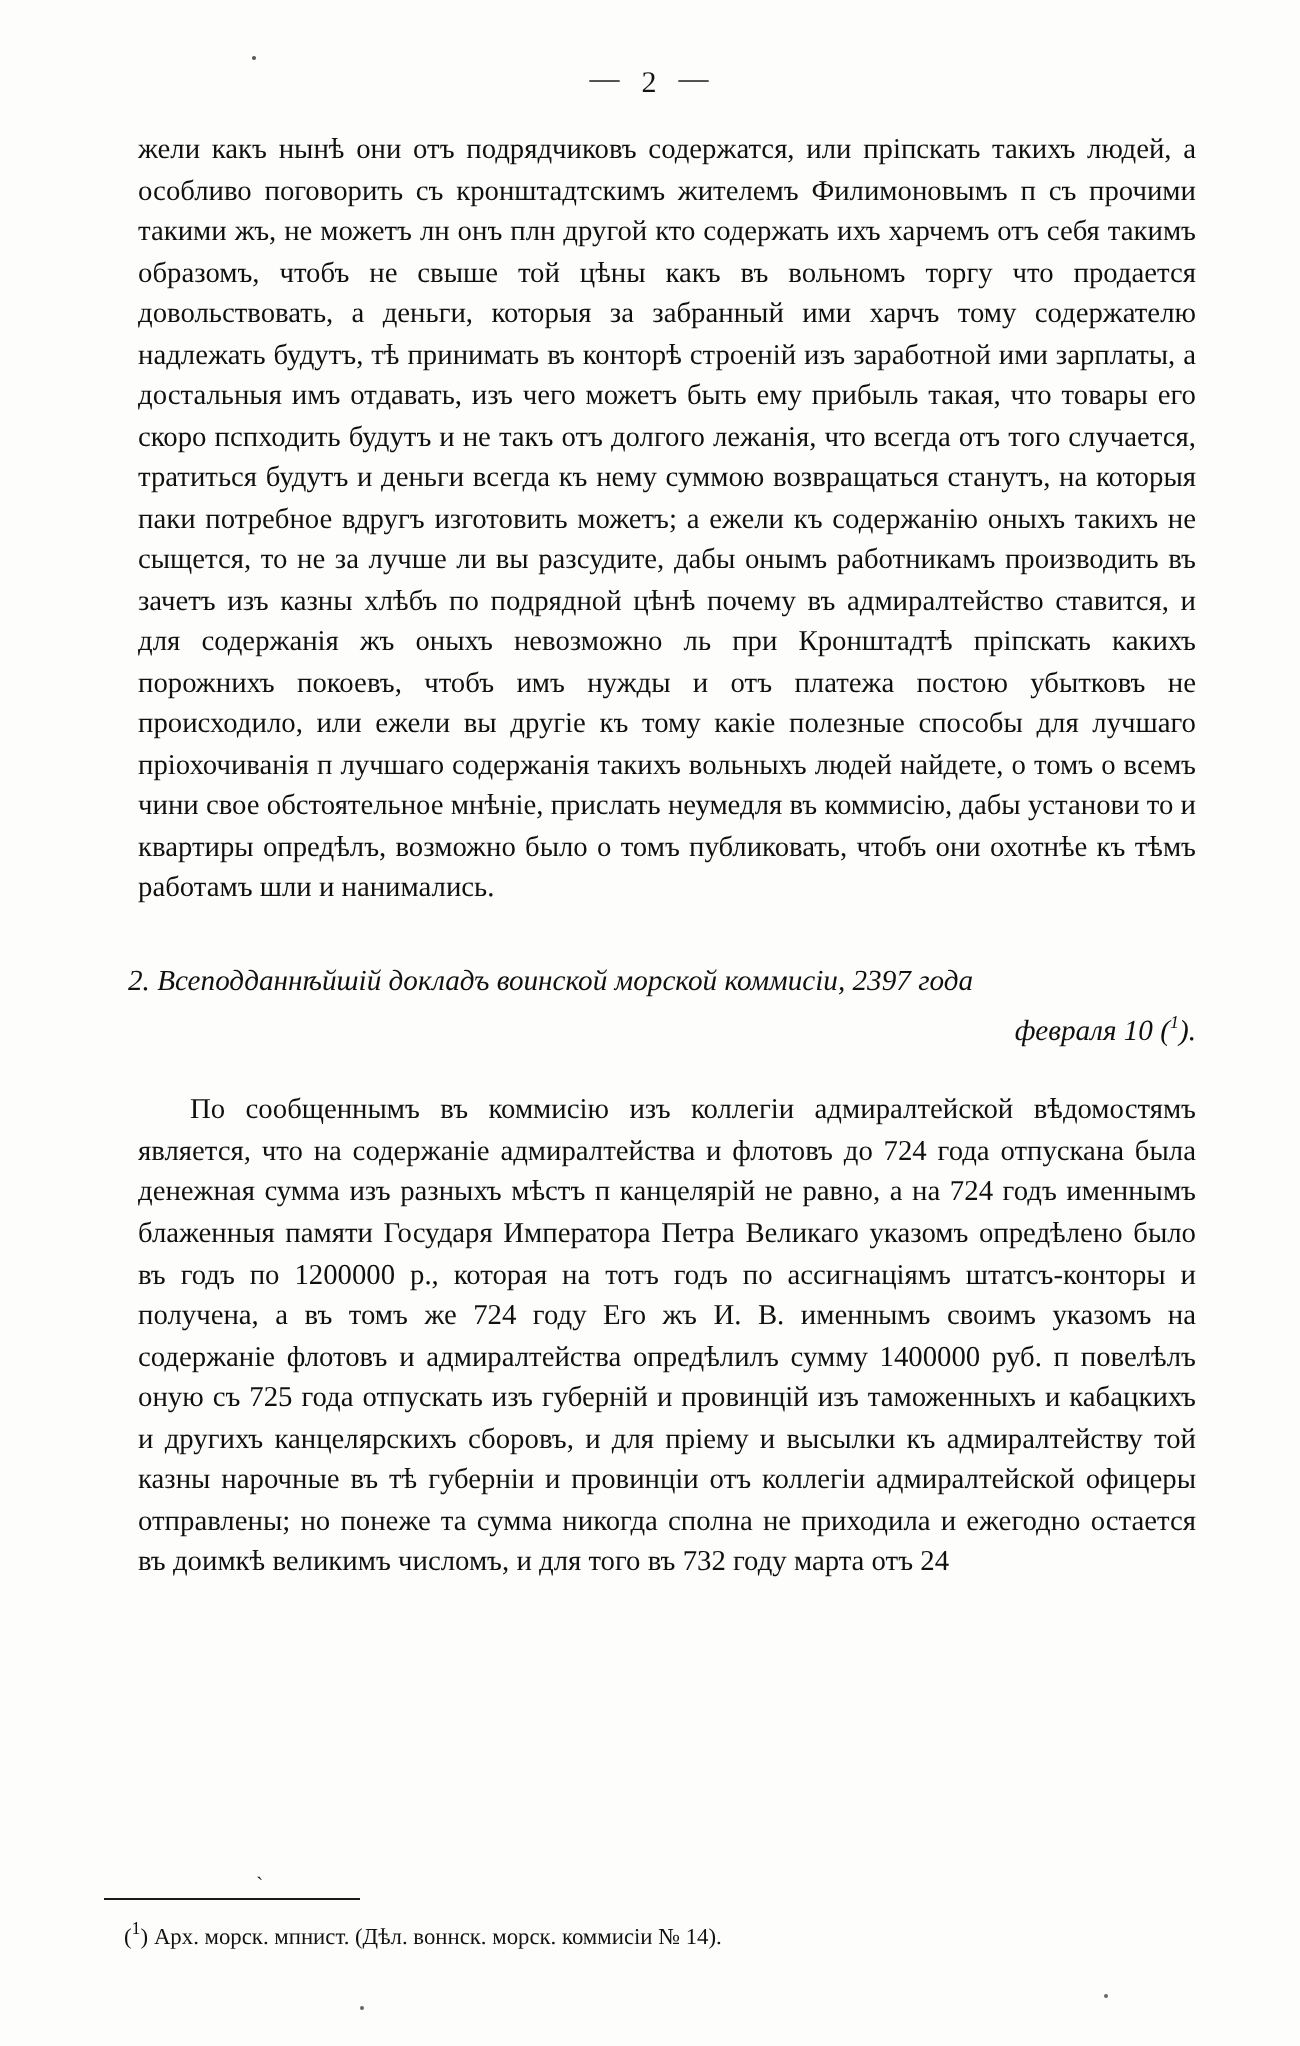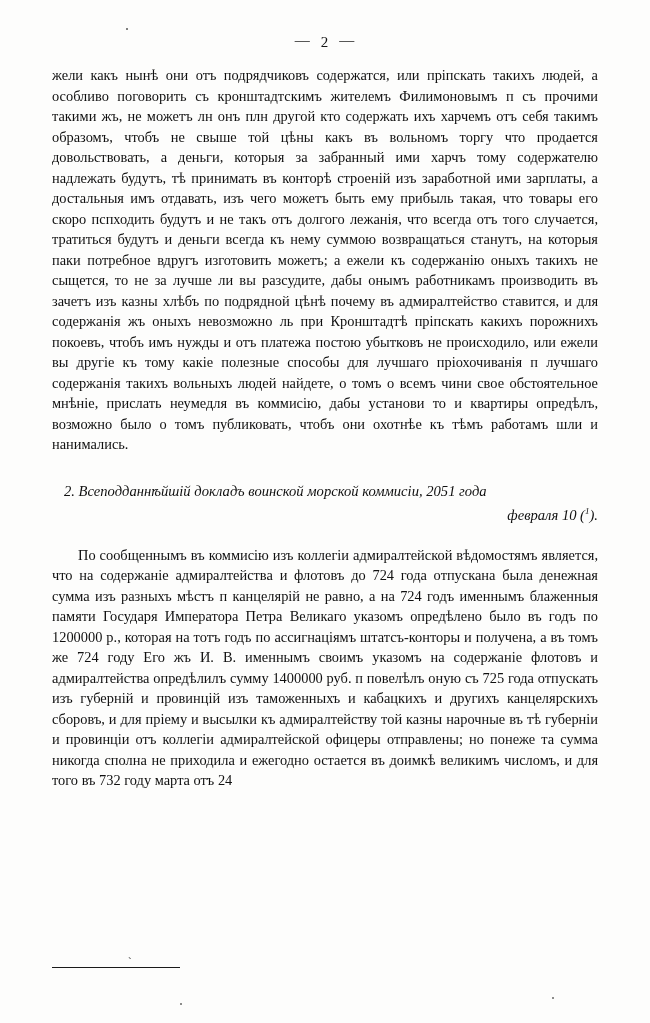--- a/index.html
+++ b/index.html
@@ -38,21 +38,21 @@
     top: -2px;
   }
   .body-text {
     font-size: 14.4px;
     line-height: 1.425;
     text-align: justify;
     text-justify: inter-word;
     color: #101010;
   }
   .para {
-    margin: 0 0 0 0;
+    margin: 0 0 0 17px;
     text-align: justify;
   }
   .para.indent {
     text-indent: 26px;
   }
   .section-title {
     margin-top: 26px;
     margin-bottom: 18px;
     font-style: italic;
     font-size: 14.6px;
@@ -142,32 +142,36 @@
     <span class="dash">—</span><span>2</span><span class="dash">—</span>
   </div>
 
   <div class="body-text">
 
     <p class="para">жели какъ нынѣ они отъ подрядчиковъ содержатся, или пріпскать такихъ людей, а особливо поговорить съ кронштадтскимъ жителемъ Филимоновымъ п съ прочими такими жъ, не можетъ лн онъ плн другой кто содержать ихъ харчемъ отъ себя такимъ образомъ, чтобъ не свыше той цѣны какъ въ вольномъ торгу что продается довольствовать, а деньги, которыя за забранный ими харчъ тому содержателю надлежать будутъ, тѣ принимать въ конторѣ строеній изъ заработной ими зарплаты, а достальныя имъ отдавать, изъ чего можетъ быть ему прибыль такая, что товары его скоро пспходить будутъ и не такъ отъ долгого лежанія, что всегда отъ того случается, тратиться будутъ и деньги всегда къ нему суммою возвращаться станутъ, на которыя паки потребное вдругъ изготовить можетъ; а ежели къ содержанію оныхъ такихъ не сыщется, то не за лучше ли вы разсудите, дабы онымъ работникамъ производить въ зачетъ изъ казны хлѣбъ по подрядной цѣнѣ почему въ адмиралтейство ставится, и для содержанія жъ оныхъ невозможно ль при Кронштадтѣ пріпскать какихъ порожнихъ покоевъ, чтобъ имъ нужды и отъ платежа постою убытковъ не происходило, или ежели вы другіе къ тому какіе полезные способы для лучшаго пріохочиванія п лучшаго содержанія такихъ вольныхъ людей найдете, о томъ о всемъ чини свое обстоятельное мнѣніе, прислать неумедля въ коммисію, дабы установи то и квартиры опредѣлъ, возможно было о томъ публиковать, чтобъ они охотнѣе къ тѣмъ работамъ шли и нанимались.</p>
 
     <div class="section-title">
       <span class="line1">
         <span class="num">2.</span>
-        <span>Всеподданнѣйшій докладъ воинской морской коммисіи, 2051 года</span>
+        <span>Всеподданнѣйшій докладъ воинской морской коммисіи, 2397 года</span>
       </span>
       <span class="line2">
         <span>февраля 10 (</span><span class="sup">1</span><span>).</span>
       </span>
     </div>
 
     <p class="para indent">По сообщеннымъ въ коммисію изъ коллегіи адмиралтейской вѣдомостямъ является, что на содержаніе адмиралтейства и флотовъ до 724 года отпускана была денежная сумма изъ разныхъ мѣстъ п канцелярій не равно, а на 724 годъ именнымъ блаженныя памяти Государя Императора Петра Великаго указомъ опредѣлено было въ годъ по 1200000 р., которая на тотъ годъ по ассигнаціямъ штатсъ-конторы и получена, а въ томъ же 724 году Его жъ И. В. именнымъ своимъ указомъ на содержаніе флотовъ и адмиралтейства опредѣлилъ сумму 1400000 руб. п повелѣлъ оную съ 725 года отпускать изъ губерній и провинцій изъ таможенныхъ и кабацкихъ и другихъ канцелярскихъ сборовъ, и для пріему и высылки къ адмиралтейству той казны нарочные въ тѣ губерніи и провинціи отъ коллегіи адмиралтейской офицеры отправлены; но понеже та сумма никогда сполна не приходила и ежегодно остается въ доимкѣ великимъ числомъ, и для того въ 732 году марта отъ 24</p>
 
   </div>
 
   <div class="footnote-area">
     <div class="footnote-tick">ˋ</div>
     <div class="footnote-rule"></div>
+    <div class="footnote">
+      (<span class="fn-mark">1</span>)
+      <span>Арх. морск. мпнист. (Дѣл. воннск. морск. коммисіи № 14).</span>
+    </div>
   </div>
 
   <div class="dot-bl"></div>
   <div class="dot-br"></div>
 
 </div>
 
 </body></html>

